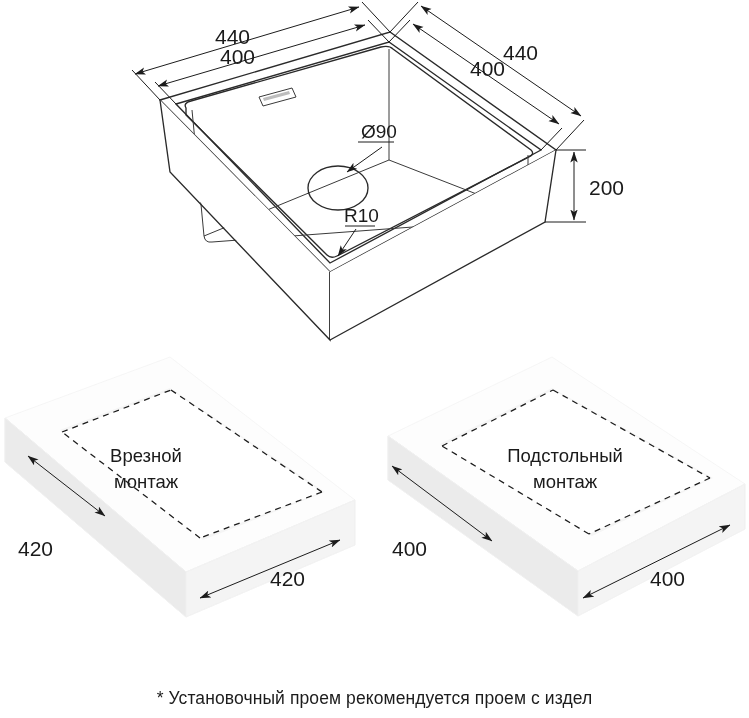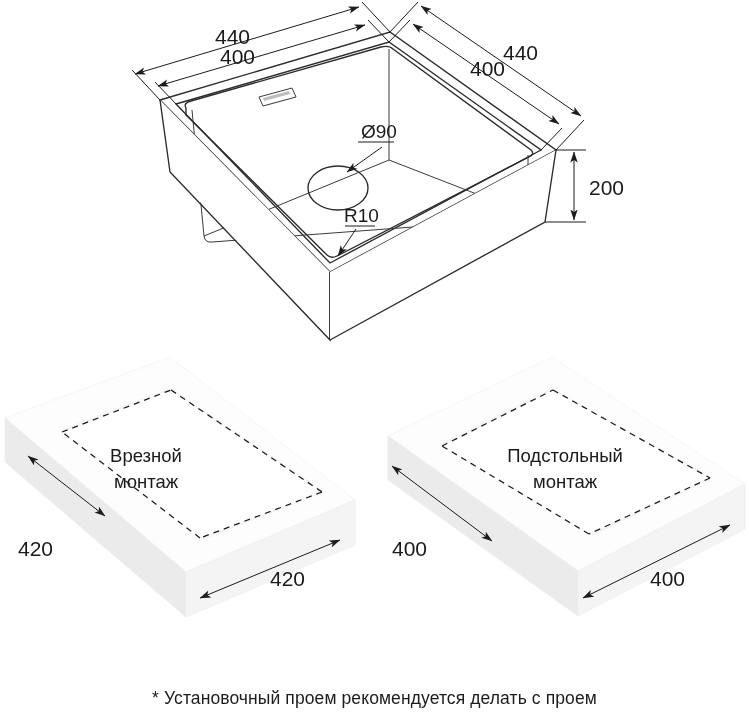--- a/index.html
+++ b/index.html
@@ -242,16 +242,16 @@
       </g>
       <text class="dim-label" x="392" y="556">400</text>
 
       <g>
         <path class="dimline" d="M583,598 L730,525" marker-start="url(#arrStart)" marker-end="url(#arrEnd)"></path>
       </g>
       <text class="dim-label" x="650" y="586">400</text>
     </g>
   </svg>
 
-  <div class="note-text">* Установочный проем рекомендуется делать с проем</div>
+  <div class="note-text">* Установочный проем рекомендуется проем с издел</div>
   <div class="note-fade"></div>
 
 </div>
 
 </body></html>

